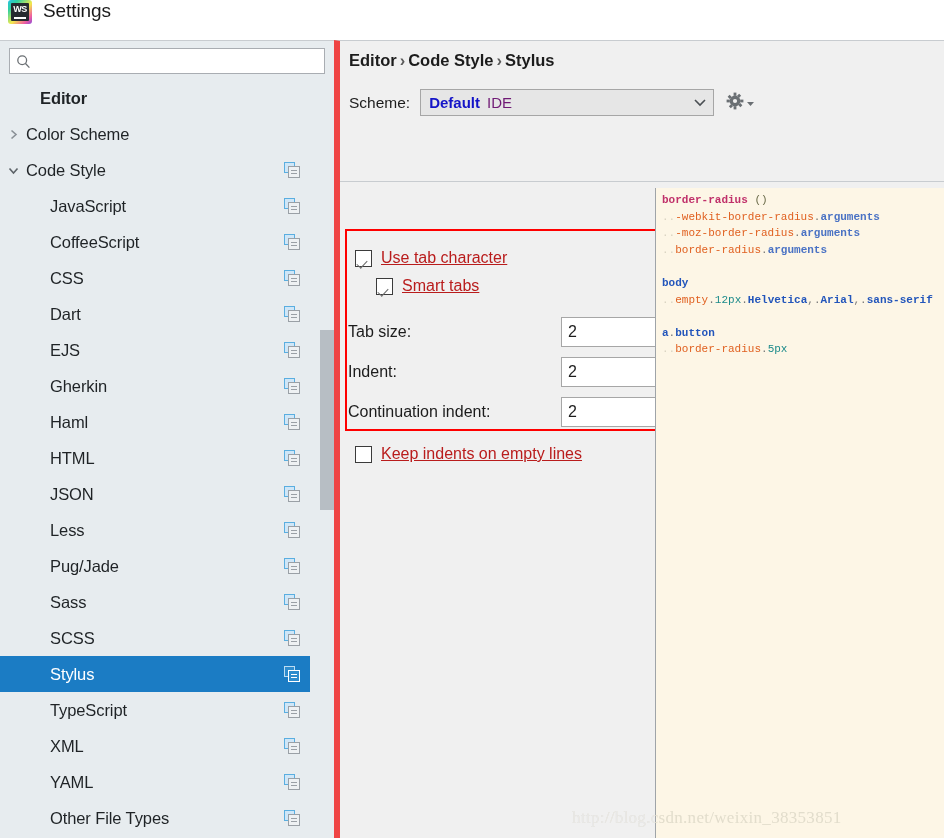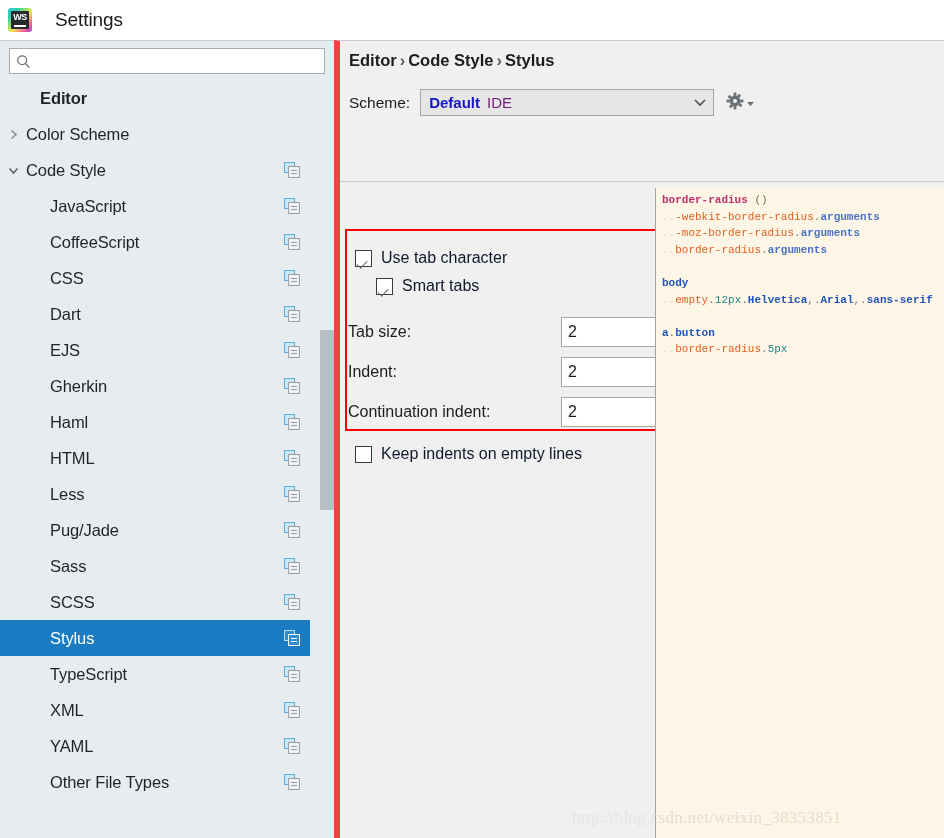--- a/index.html
+++ b/index.html
@@ -8,41 +8,41 @@
     font-family: "Liberation Sans", sans-serif;
     background: #ffffff;
     overflow: hidden;
   }
   #app { position: relative; width: 944px; height: 838px; }
 
   
   .titlebar {
     position: absolute; left: 0; top: 0; width: 944px; height: 40px;
     background: #ffffff;
-    display: flex; align-items: center; padding-left: 8px;
+    display: flex; align-items: flex-start; padding-left: 8px;
   }
   .ws-logo {
     width: 24px; height: 24px; position: relative;
     border-radius: 3px; overflow: hidden;
     background: linear-gradient(135deg,#28c2e8 0%,#2fd1a0 22%,#f3ea4a 55%,#f05ca0 82%,#8a4bd8 100%);
     flex: none;
   }
   .ws-logo .inner {
     position: absolute; left: 3px; top: 3px; width: 18px; height: 18px;
     background: #262a2f; border-radius: 1px;
     color: #ffffff; font-size: 9px; font-weight: bold;
     font-family: "Liberation Sans", sans-serif;
     display: flex; align-items: flex-start; justify-content: center;
     padding-top: 1px; letter-spacing: -0.5px;
   }
   .ws-logo .bar {
     position: absolute; left: 6px; bottom: 5px; width: 12px; height: 2.5px; background: #ffffff;
   }
   .title-text {
-    font-size: 19px; color: #1a1a1a; margin-left: 23px; letter-spacing: -0.1px;
+    font-size: 19px; color: #1a1a1a; margin-left: 11px; letter-spacing: -0.1px;
   }
 
   
   .sidebar {
     position: absolute; left: 0; top: 40px; width: 334px; height: 798px;
     background: #e7ecef;
     border-top: 1px solid #c8ccd0;
   }
   .search-wrap { padding: 7px 9px 6px 9px; background: #e7ecef; }
   .search-box {
@@ -163,21 +163,21 @@
 
   .checkbox {
     width: 17px; height: 17px; border: 1.6px solid #3b3b3b; background: #ffffff;
     flex: none; position: relative;
   }
   .checkbox.checked::after {
     content: ""; position: absolute; left: 3px; top: 7px;
     width: 5px; height: 9px; border: solid #6b6b6b;
     border-width: 0 1.8px 1.8px 0; transform: rotate(43deg);
   }
-  .cb-label { font-size: 16px; color: #0f172a; margin-left: 9px; white-space: nowrap; }
+  .cb-label { font-size: 16px; color: #b91c1c; margin-left: 9px; white-space: nowrap; text-decoration: underline; }
 
   .field-row { position: absolute; left: 8px; display: flex; align-items: center; width: 312px; }
   .field-row .fl { font-size: 16px; color: #1c1c1c; white-space: nowrap; }
   .txtfield {
     margin-left: auto; width: 99px; height: 30px;
     border: 1.6px solid #a6a6a6; background: #ffffff;
     font-family: "Liberation Sans", sans-serif; font-size: 16px; color: #1c1c1c;
     padding-left: 6px; outline: none;
   }
 
@@ -301,20 +301,25 @@
             <span class="copy-slot"><span class="copy-ico"><span class="back"></span><span class="front"></span></span></span>
           </div>
           <div class="tree-row d2">
             <span class="twisty"></span>
             <span class="label">Haml</span>
             <span class="copy-slot"><span class="copy-ico"><span class="back"></span><span class="front"></span></span></span>
           </div>
           <div class="tree-row d2">
             <span class="twisty"></span>
             <span class="label">HTML</span>
+            <span class="copy-slot"><span class="copy-ico"><span class="back"></span><span class="front"></span></span></span>
+          </div>
+          <div class="tree-row d2">
+            <span class="twisty"></span>
+            <span class="label">JSON</span>
             <span class="copy-slot"><span class="copy-ico"><span class="back"></span><span class="front"></span></span></span>
           </div>
           <div class="tree-row d2">
             <span class="twisty"></span>
             <span class="label">Less</span>
             <span class="copy-slot"><span class="copy-ico"><span class="back"></span><span class="front"></span></span></span>
           </div>
           <div class="tree-row d2">
             <span class="twisty"></span>
             <span class="label">Pug/Jade</span>

